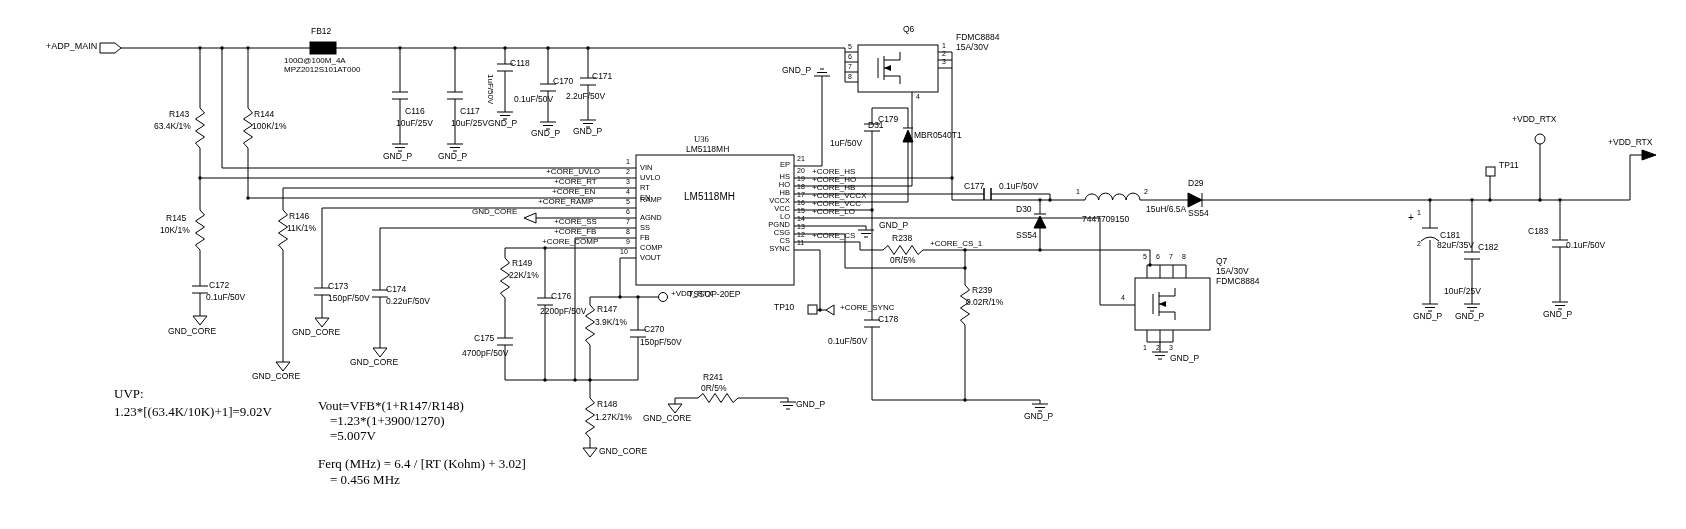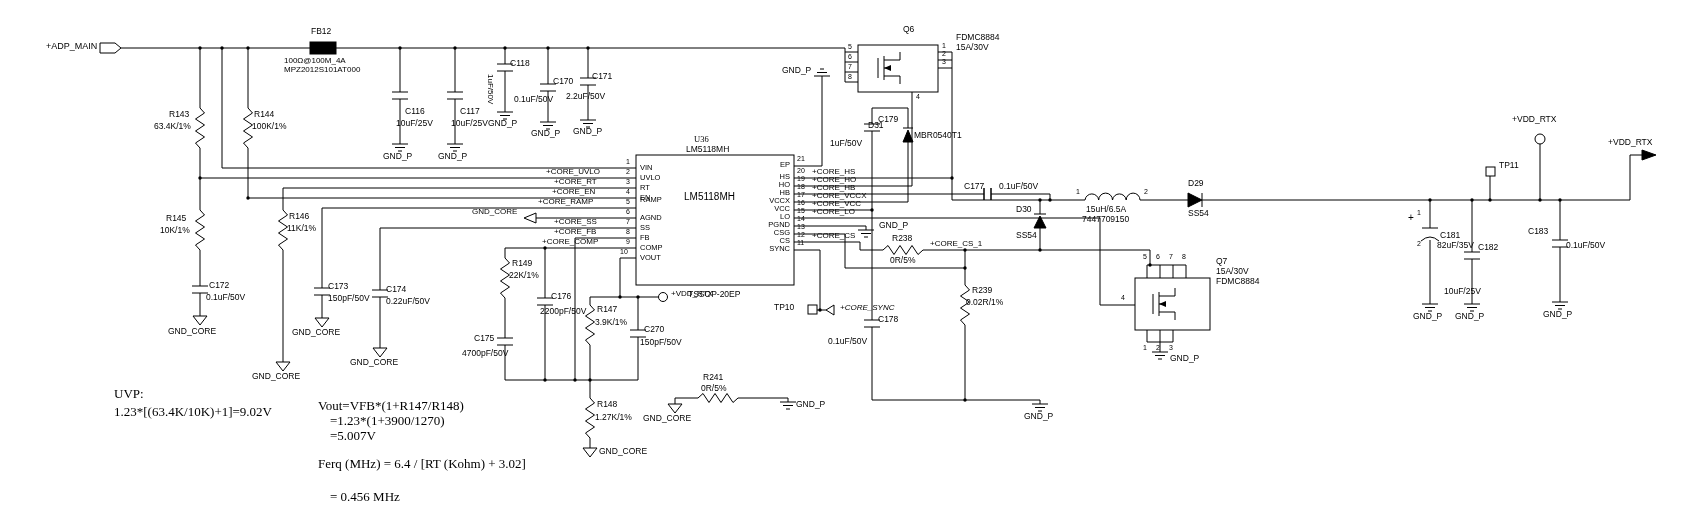--- a/index.html
+++ b/index.html
@@ -294,21 +294,21 @@
       <span class="lbl" style="left: 554px; top: 228px; font-size: 8px;">+CORE_FB</span>
       <span class="lbl" style="left: 542px; top: 238px; font-size: 8px;">+CORE_COMP</span>
       <span class="lbl" style="left: 812px; top: 168px; font-size: 8px;">+CORE_HS</span>
       <span class="lbl" style="left: 812px; top: 176px; font-size: 8px;">+CORE_HO</span>
       <span class="lbl" style="left: 812px; top: 184px; font-size: 8px;">+CORE_HB</span>
       <span class="lbl" style="left: 812px; top: 192px; font-size: 8px;">+CORE_VCCX</span>
       <span class="lbl" style="left: 812px; top: 200px; font-size: 8px;">+CORE_VCC</span>
       <span class="lbl" style="left: 812px; top: 208px; font-size: 8px;">+CORE_LO</span>
       <span class="lbl" style="left: 812px; top: 232px; font-size: 8px;">+CORE_CS</span>
       <span class="lbl" style="left: 930px; top: 240px; font-size: 8px;">+CORE_CS_1</span>
-      <span class="lbl" style="left: 840px; top: 304px; font-size: 8px; font-style: italic;">+CORE_SYNC</span>
+      <span class="lbl" style="left: 840px; top: 304px; font-size: 8px;">+CORE_SYNC</span>
       <span class="lbl" style="left: 671px; top: 290px; font-size: 8px;">+VDD_RTX</span>
       <span class="lbl" style="left: 1512px; top: 115px; font-size: 8.5px;">+VDD_RTX</span>
       <span class="lbl" style="left: 1608px; top: 138px; font-size: 8.5px;">+VDD_RTX</span>
       <span class="lbl" style="left: 512px; top: 259px;">R149</span>
       <span class="lbl" style="left: 509px; top: 271px;">22K/1%</span>
       <span class="lbl" style="left: 474px; top: 334px;">C175</span>
       <span class="lbl" style="left: 462px; top: 349px;">4700pF/50V</span>
       <span class="lbl" style="left: 551px; top: 292px;">C176</span>
       <span class="lbl" style="left: 540px; top: 307px;">2200pF/50V</span>
       <span class="lbl" style="left: 597px; top: 305px;">R147</span>
@@ -335,21 +335,21 @@
       <span class="lbl" style="left: 942px; top: 50px; font-size: 7px;">2</span>
       <span class="lbl" style="left: 942px; top: 58px; font-size: 7px;">3</span>
       <span class="lbl" style="left: 916px; top: 93px; font-size: 7px;">4</span>
       <span class="lbl" style="left: 878px; top: 115px;">C179</span>
       <span class="lbl" style="left: 830px; top: 139px;">1uF/50V</span>
       <span class="lbl" style="left: 868px; top: 121px;">D31</span>
       <span class="lbl" style="left: 914px; top: 131px;">MBR0540T1</span>
       <span class="lbl" style="left: 879px; top: 221px;">GND_P</span>
       <span class="lbl" style="left: 964px; top: 182px;">C177</span>
       <span class="lbl" style="left: 999px; top: 182px;">0.1uF/50V</span>
-      <span class="lbl" style="left: 1086px; top: 205px;">15uH/6.5A</span>
+      <span class="lbl" style="left: 1146px; top: 205px;">15uH/6.5A</span>
       <span class="lbl" style="left: 1082px; top: 215px;">7447709150</span>
       <span class="lbl" style="left: 1076px; top: 188px; font-size: 7px;">1</span>
       <span class="lbl" style="left: 1144px; top: 188px; font-size: 7px;">2</span>
       <span class="lbl" style="left: 1016px; top: 205px;">D30</span>
       <span class="lbl" style="left: 1016px; top: 231px;">SS54</span>
       <span class="lbl" style="left: 1188px; top: 179px;">D29</span>
       <span class="lbl" style="left: 1188px; top: 209px;">SS54</span>
       <span class="lbl" style="left: 892px; top: 234px;">R238</span>
       <span class="lbl" style="left: 890px; top: 256px;">0R/5%</span>
       <span class="lbl" style="left: 972px; top: 286px;">R239</span>
@@ -381,15 +381,15 @@
       <span class="lbl" style="left: 1455px; top: 312px;">GND_P</span>
       <span class="lbl" style="left: 1528px; top: 227px;">C183</span>
       <span class="lbl" style="left: 1566px; top: 241px;">0.1uF/50V</span>
       <span class="lbl" style="left: 1543px; top: 310px;">GND_P</span>
       <span class="lbl serif" style="left: 114px; top: 387px; font-size: 13px;">UVP:</span>
       <span class="lbl serif" style="left: 114px; top: 405px; font-size: 13px;">1.23*[(63.4K/10K)+1]=9.02V</span>
       <span class="lbl serif" style="left: 318px; top: 399px; font-size: 13px;">Vout=VFB*(1+R147/R148)</span>
       <span class="lbl serif" style="left: 330px; top: 414px; font-size: 13px;">=1.23*(1+3900/1270)</span>
       <span class="lbl serif" style="left: 330px; top: 429px; font-size: 13px;">=5.007V</span>
       <span class="lbl serif" style="left: 318px; top: 457px; font-size: 13px;">Ferq (MHz) = 6.4 / [RT (Kohm) + 3.02]</span>
-      <span class="lbl serif" style="left: 330px; top: 473px; font-size: 13px; margin-top: 17px;">= 0.456 MHz</span>
+      <span class="lbl serif" style="left: 330px; top: 473px; font-size: 13px;">= 0.456 MHz</span>
     </div>
 </div>
 
 </body></html>

